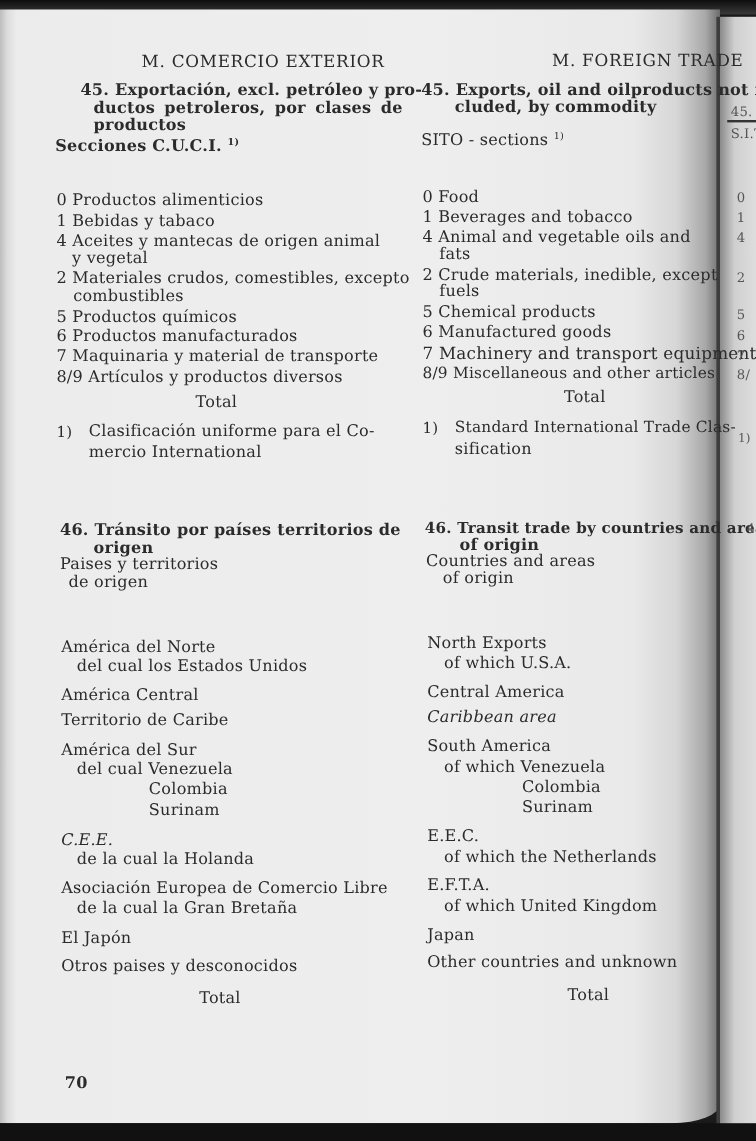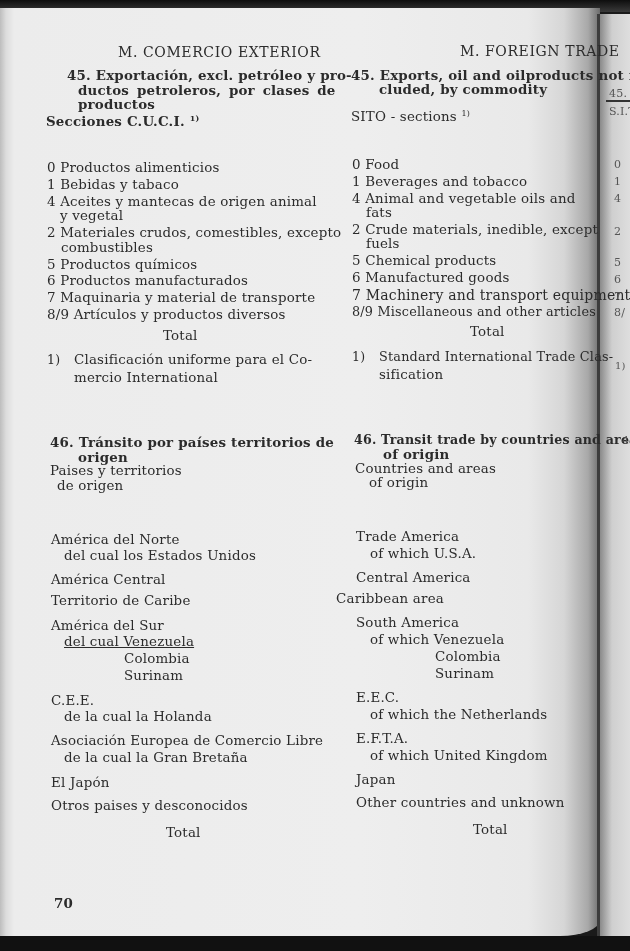--- a/index.html
+++ b/index.html
@@ -63,24 +63,24 @@
   <div class="t b" style="left:50px;top:434px;">46.  Tránsito por países    territorios de</div>
   <div class="t b" style="left:78px;top:449px;">origen</div>
   <div class="t" style="left:50px;top:463px;">Paises  y  territorios</div>
   <div class="t" style="left:57px;top:478px;">de  origen</div>
 
   <div class="t" style="left:51px;top:532px;">América  del  Norte</div>
   <div class="t" style="left:64px;top:548px;">del  cual  los  Estados  Unidos</div>
   <div class="t" style="left:51px;top:572px;">América  Central</div>
   <div class="t" style="left:51px;top:593px;">Territorio  de  Caribe</div>
   <div class="t" style="left:51px;top:618px;">América  del  Sur</div>
-  <div class="t" style="left:64px;top:634px;text-decoration:underline;">del  cual  Venezuela</div>
+  <div class="t" style="left:64px;top:634px;">del  cual  Venezuela</div>
   <div class="t" style="left:124px;top:651px;">Colombia</div>
   <div class="t" style="left:124px;top:668px;">Surinam</div>
-  <div class="t" style="left:51px;top:693px;">C.E.E.</div>
+  <div class="t" style="left:51px;top:693px;font-style:italic;">C.E.E.</div>
   <div class="t" style="left:64px;top:709px;">de  la  cual  la  Holanda</div>
   <div class="t" style="left:51px;top:733px;">Asociación  Europea  de  Comercio  Libre</div>
   <div class="t" style="left:64px;top:750px;">de  la  cual  la  Gran  Bretaña</div>
   <div class="t" style="left:51px;top:775px;">El  Japón</div>
   <div class="t" style="left:51px;top:798px;">Otros  paises  y  desconocidos</div>
   <div class="t" style="left:166px;top:825px;">Total</div>
 
   <div class="t b" style="left:54px;top:895px;">70</div>
 </div>
 
@@ -105,24 +105,24 @@
 
   <div class="t sm" style="left:352px;top:349px;">1)</div>
   <div class="t" style="left:379px;top:349px;font-size:12.8px;">Standard  International  Trade  Clas-</div>
   <div class="t" style="left:379px;top:367px;">sification</div>
 
   <div class="t b" style="left:354px;top:432px;font-size:12.6px;">46.  Transit trade by countries and areas</div>
   <div class="t b" style="left:383px;top:446px;">of origin</div>
   <div class="t" style="left:355px;top:461px;">Countries  and  areas</div>
   <div class="t" style="left:369px;top:475px;">of  origin</div>
 
-  <div class="t" style="left:356px;top:529px;">Trade  America</div>
+  <div class="t" style="left:356px;top:529px;">North  Exports</div>
   <div class="t" style="left:370px;top:546px;">of  which  U.S.A.</div>
   <div class="t" style="left:356px;top:570px;">Central  America</div>
-  <div class="t" style="left:336px;top:591px;">Caribbean  area</div>
+  <div class="t" style="left:356px;top:591px;font-style:italic;">Caribbean  area</div>
   <div class="t" style="left:356px;top:615px;">South  America</div>
   <div class="t" style="left:370px;top:632px;">of  which  Venezuela</div>
   <div class="t" style="left:435px;top:649px;">Colombia</div>
   <div class="t" style="left:435px;top:666px;">Surinam</div>
   <div class="t" style="left:356px;top:690px;">E.E.C.</div>
   <div class="t" style="left:370px;top:707px;">of  which  the  Netherlands</div>
   <div class="t" style="left:356px;top:731px;text-align:center;">E.F.T.A.</div>
   <div class="t" style="left:370px;top:748px;">of  which  United  Kingdom</div>
   <div class="t" style="left:356px;top:772px;">Japan</div>
   <div class="t" style="left:356px;top:795px;">Other  countries  and  unknown</div>

